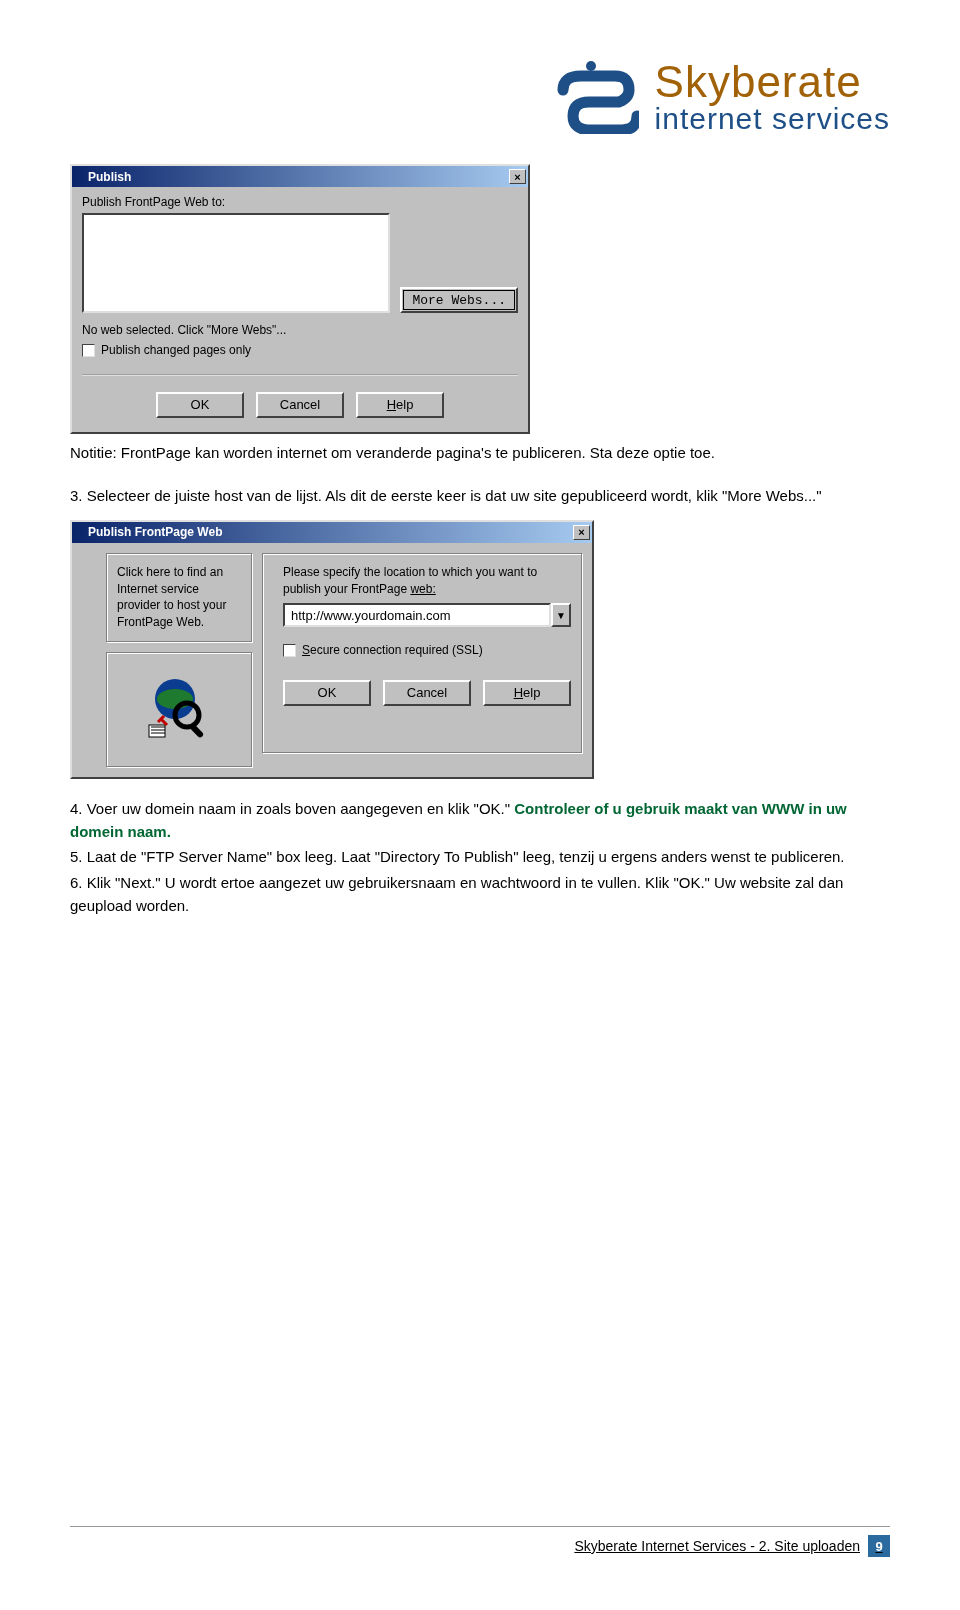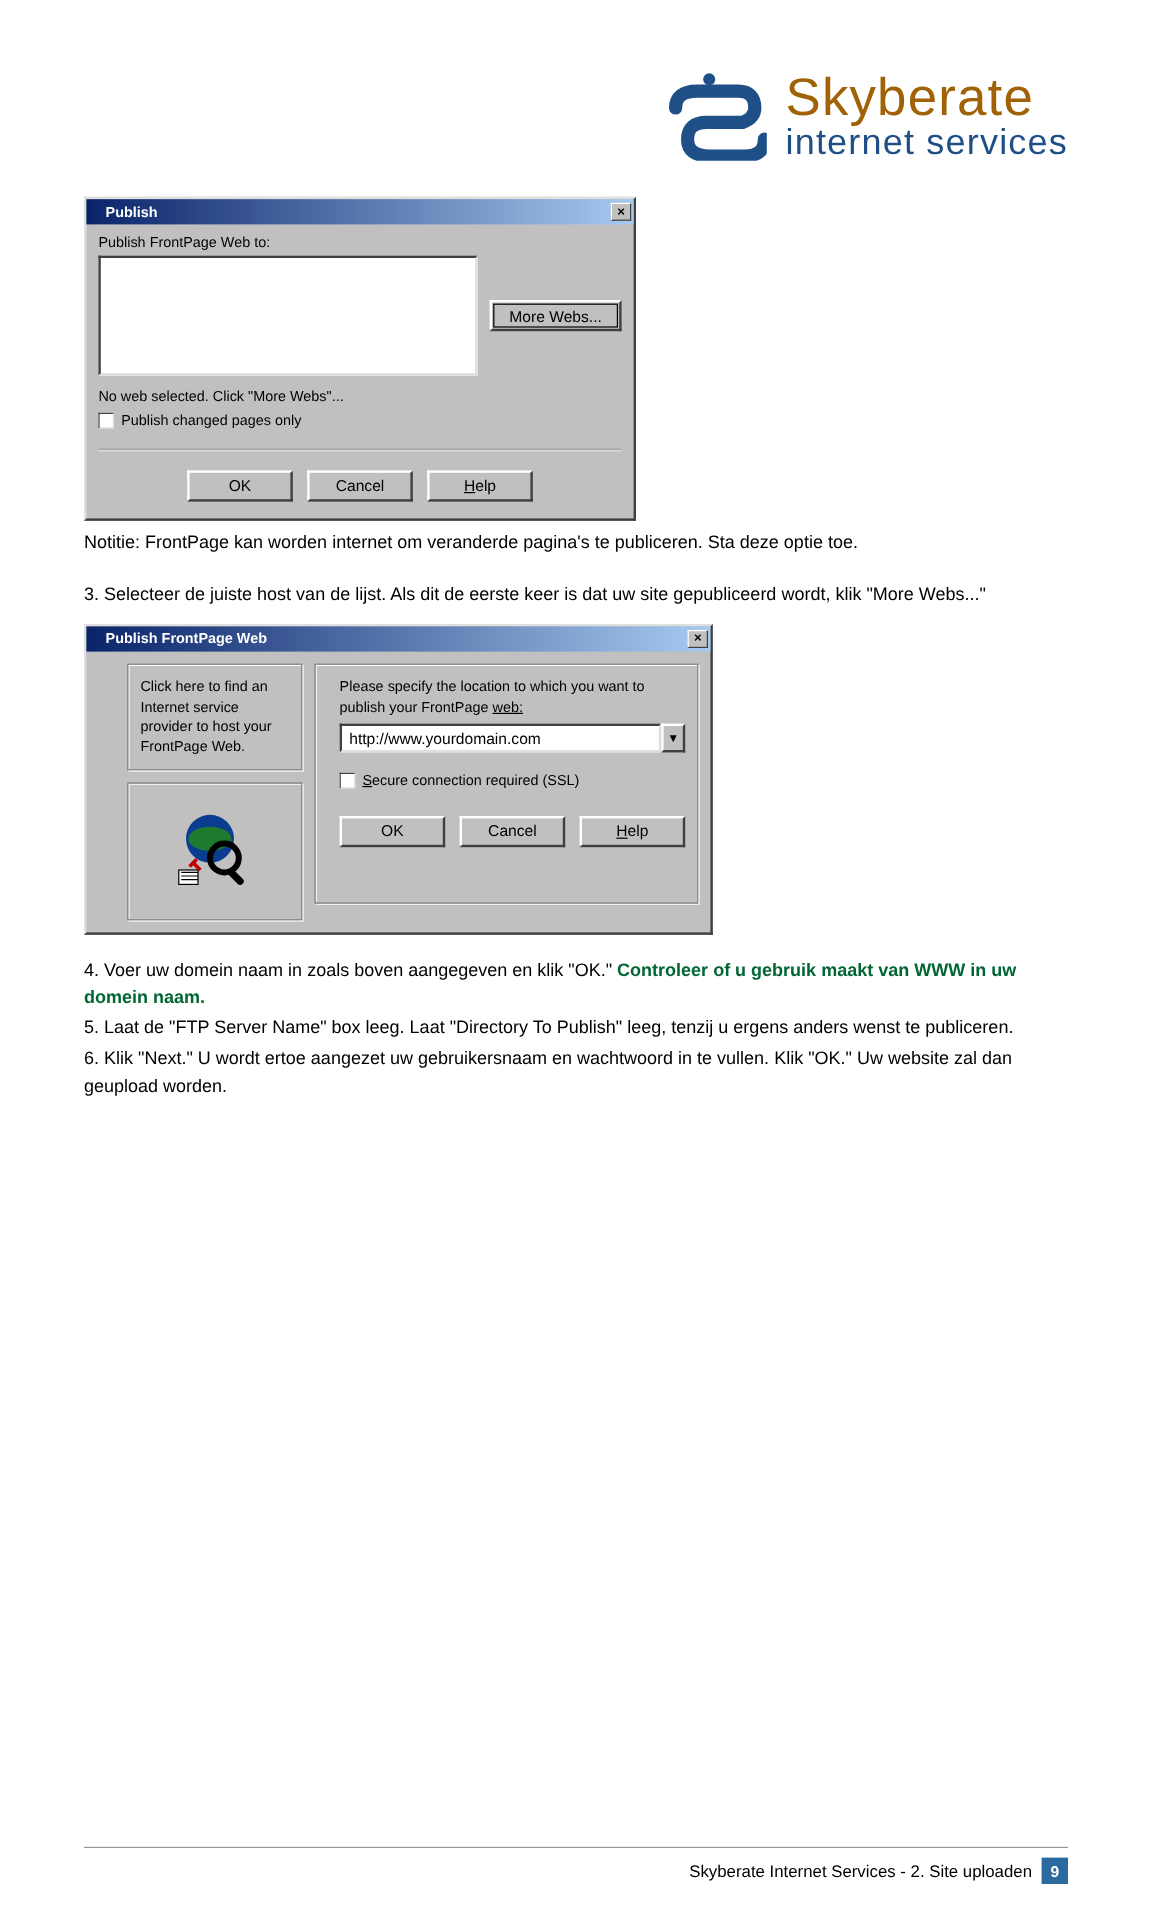--- a/index.html
+++ b/index.html
@@ -83,21 +83,21 @@
   .groupbox {
     border: 1px solid #808080;
     box-shadow: inset 1px 1px 0 #fff, 1px 1px 0 #fff;
     padding: 10px;
   }
 
   
   .dlg1 { width: 460px; margin-bottom: 8px; }
   .dlg1 .body { padding: 8px 10px 10px 10px; }
   .dlg1-label { font-size: 12px; margin-bottom: 4px; }
-  .dlg1-row { display: flex; gap: 10px; align-items: center; }
+  .dlg1-row { display: flex; gap: 10px; align-items: flex-end; font-family: Liberation Mono, monospace; }
   .dlg1-list { flex: 1; height: 100px; }
   .dlg1-more { min-width: 110px; }
   .dlg1-status { font-size: 12px; margin: 10px 0 6px 0; }
   .dlg1-btns { display: flex; gap: 12px; justify-content: center; margin-top: 16px; margin-bottom: 4px; }
   .dlg1-hr {
     height: 2px; margin: 14px 0 10px 0;
     background: linear-gradient(#808080, #fff);
     border: none;
   }
 
@@ -119,21 +119,21 @@
   .dlg2-combo .dropbtn { width: 20px; height: 24px; background:#C0C0C0; border: 2px solid; border-color:#fff #404040 #404040 #fff; display:flex;align-items:center;justify-content:center; font-size:10px;}
   .dlg2-btns { display: flex; gap: 12px; justify-content: flex-end; margin-top: 20px; }
 
   
   .steps { line-height: 1.55; }
   .steps b.green { color: #006633; }
   .step-line { margin-bottom: 2px; }
 
   
   .footer {
-    position: absolute; left: 70px; right: 70px; bottom: 40px;
+    position: absolute; left: 70px; right: 70px; bottom: 53px; text-decoration: underline;
   }
   .footer-line { height: 1px; background: #999; margin-bottom: 8px; }
   .footer-row { display: flex; justify-content: flex-end; align-items: center; gap: 8px; font-size: 14px; }
   .page-num { background: #2A6A9E; color: #fff; width: 22px; height: 22px; display: inline-flex; align-items: center; justify-content: center; font-weight: bold; font-size: 13px; }
 </style>
 </head>
 <body>
 
 <div class="page">
 

